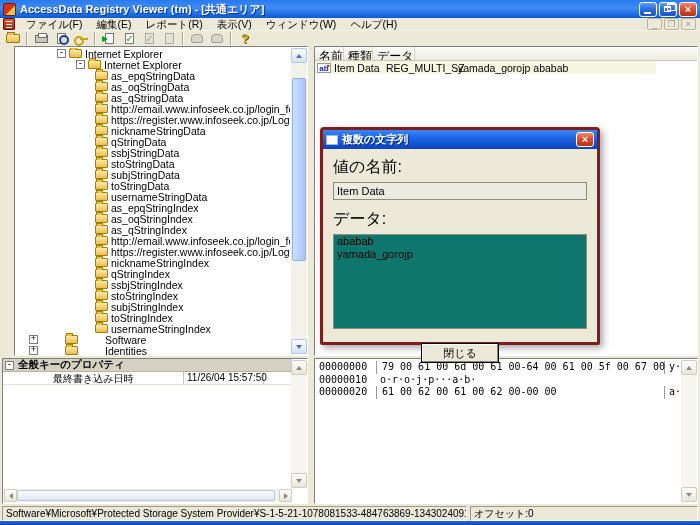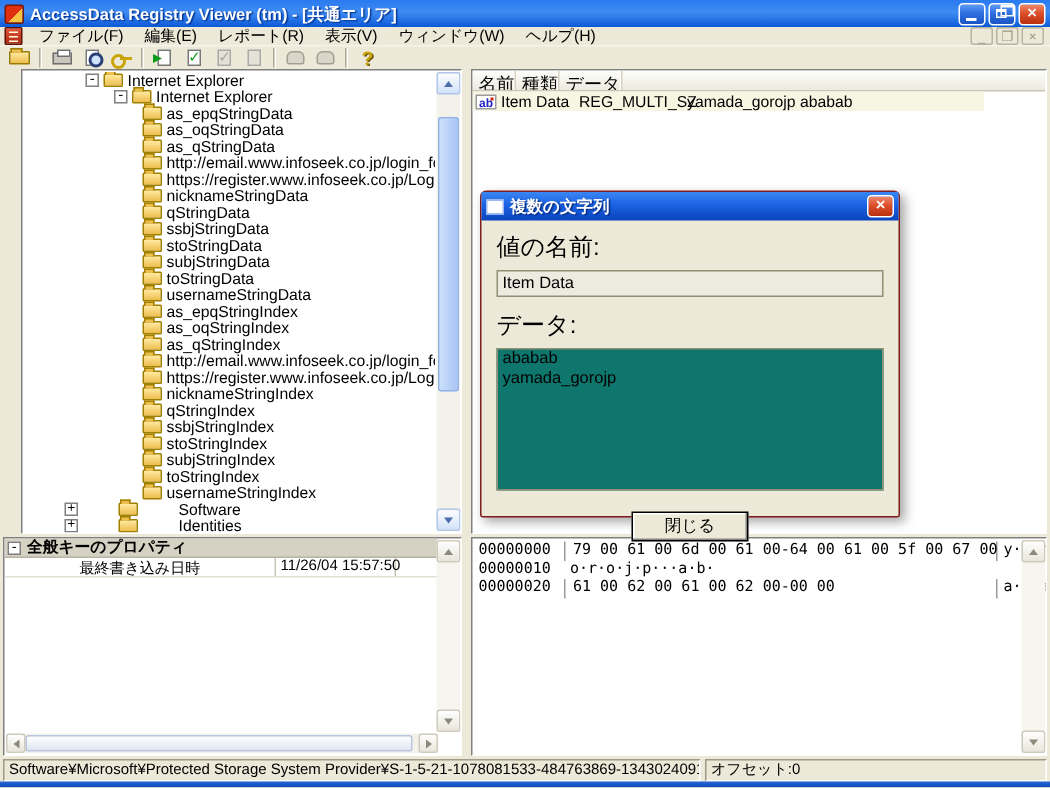--- a/index.html
+++ b/index.html
@@ -59,21 +59,21 @@
   
   .main { position:absolute; top:46px; left:2px; right:2px; bottom:21px; }
   .left-col  { position:absolute; left:0; top:0; width:306px; bottom:0; }
   .right-col { position:absolute; left:312px; right:0; top:0; bottom:0; }
   .panel { border:1px solid; border-color:#808080 #ffffff #ffffff #808080; background:#fff; position:absolute; overflow:hidden; }
 
   
   .tree-panel { top:0; left:12px; right:0; height:310px; }
   .tree-rows { position:absolute; left:0; top:1px; right:17px; bottom:0; overflow:hidden; }
   .tree-row { display:flex; align-items:center; height:11px; font-size:10.5px; white-space:nowrap; color:#000; }
-  .level-0 { padding-left:28px;gap:24px; } .level-1 { padding-left:42px; } .level-2 { padding-left:61px; } .level-3 { padding-left:68px; }
+  .level-0 { padding-left:14px;gap:24px; } .level-1 { padding-left:42px; } .level-2 { padding-left:61px; } .level-3 { padding-left:68px; }
   .tgl { width:9px; height:9px; border:1px solid #7f7f7f; background:#fff; margin-right:3px; flex:none;
     font:9px/7px "Liberation Mono","DejaVu Sans Mono",monospace; text-align:center; color:#000; }
   .toggle-minus .tgl::before { content:"-"; } .toggle-plus .tgl::before { content:"+"; }
   .toggle-leaf .tgl { visibility:hidden; }
   .fld { width:13px; height:9px; background:linear-gradient(180deg,#ffe9a0,#edbe4f); border:1px solid #a08000; border-radius:1px; margin-right:3px; flex:none; position:relative; }
   .fld::before { content:""; position:absolute; top:-3px; left:0; width:5px; height:2px; background:#edbe4f; border:1px solid #a08000; border-bottom:none; }
 
   
   .sbv { position:absolute; right:0; top:1px; bottom:1px; width:16px; background:#f2f1ea; }
   .sb-btn { position:absolute; left:0; width:16px; height:15px; background:linear-gradient(180deg,#fdfdfd,#d3e2fa); border:1px solid #b0c6ea; border-radius:2px; display:flex; align-items:center; justify-content:center; }
@@ -123,21 +123,21 @@
 
   
   .statusbar { position:absolute; left:2px; right:2px; bottom:4px; height:17px; background:#ECE9D8; display:flex; gap:3px; padding-top:2px; }
   .sb-cell { border:1px solid; border-color:#9e9a87 #fff #fff #9e9a87; font-size:10px; line-height:13px; padding:0 3px; white-space:nowrap; overflow:hidden; color:#000; }
   .sb-path { width:465px; }
   .sb-offset { flex:1; }
   .bottom-edge { position:absolute; left:0; right:0; bottom:0; height:4px; background:linear-gradient(180deg,#2a66d8,#0b47b8); }
 
   
   .dialog { position:absolute; left:320px; top:127px; width:280px; height:218px; background:#ECE9D8;
-    border:1px solid #7f1d1d; border-radius:4px 4px 2px 2px; box-shadow:3px 3px 7px rgba(0,0,0,.35); z-index:10; }
+    border:3px solid #7f1d1d; border-radius:4px 4px 2px 2px; box-shadow:3px 3px 7px rgba(0,0,0,.35); z-index:10; }
   .dlg-title { height:19px; background:linear-gradient(180deg,#3a86f3,#1b63e4 45%,#0a43bd); display:flex; align-items:center; padding:0 3px; border-radius:1px 1px 0 0; }
   .dlg-icon { width:12px; height:10px; background:#fff; border:1px solid #9cb8f0; margin-right:4px; flex:none; }
   .dlg-title-text { color:#fff; font-size:11px; font-weight:bold; text-shadow:1px 1px 1px #00277a; flex:1; white-space:nowrap; }
   .dlg-close { width:18px; height:15px; border:1px solid #fff; border-radius:3px; color:#fff; font-size:11px; font-weight:bold; line-height:13px; text-align:center;
     background:linear-gradient(180deg,#ee8a6c,#dd4f2a 45%,#b83010); }
   .dlg-body { padding:8px 10px 0 10px; }
   .dlg-label { font-size:16px; color:#000; margin-bottom:4px; }
   .dlg-input { height:18px; border:1px solid #8f8f73; background:#edebdf; font-size:11px; line-height:16px; padding-left:3px; margin-bottom:9px; }
   .dlg-listbox { height:95px; border:1px solid #8f8f73; background:#0f766e; overflow:hidden; margin-bottom:14px; }
   .dlg-list-item { font-size:11px; line-height:13px; padding-left:3px; white-space:nowrap; }

